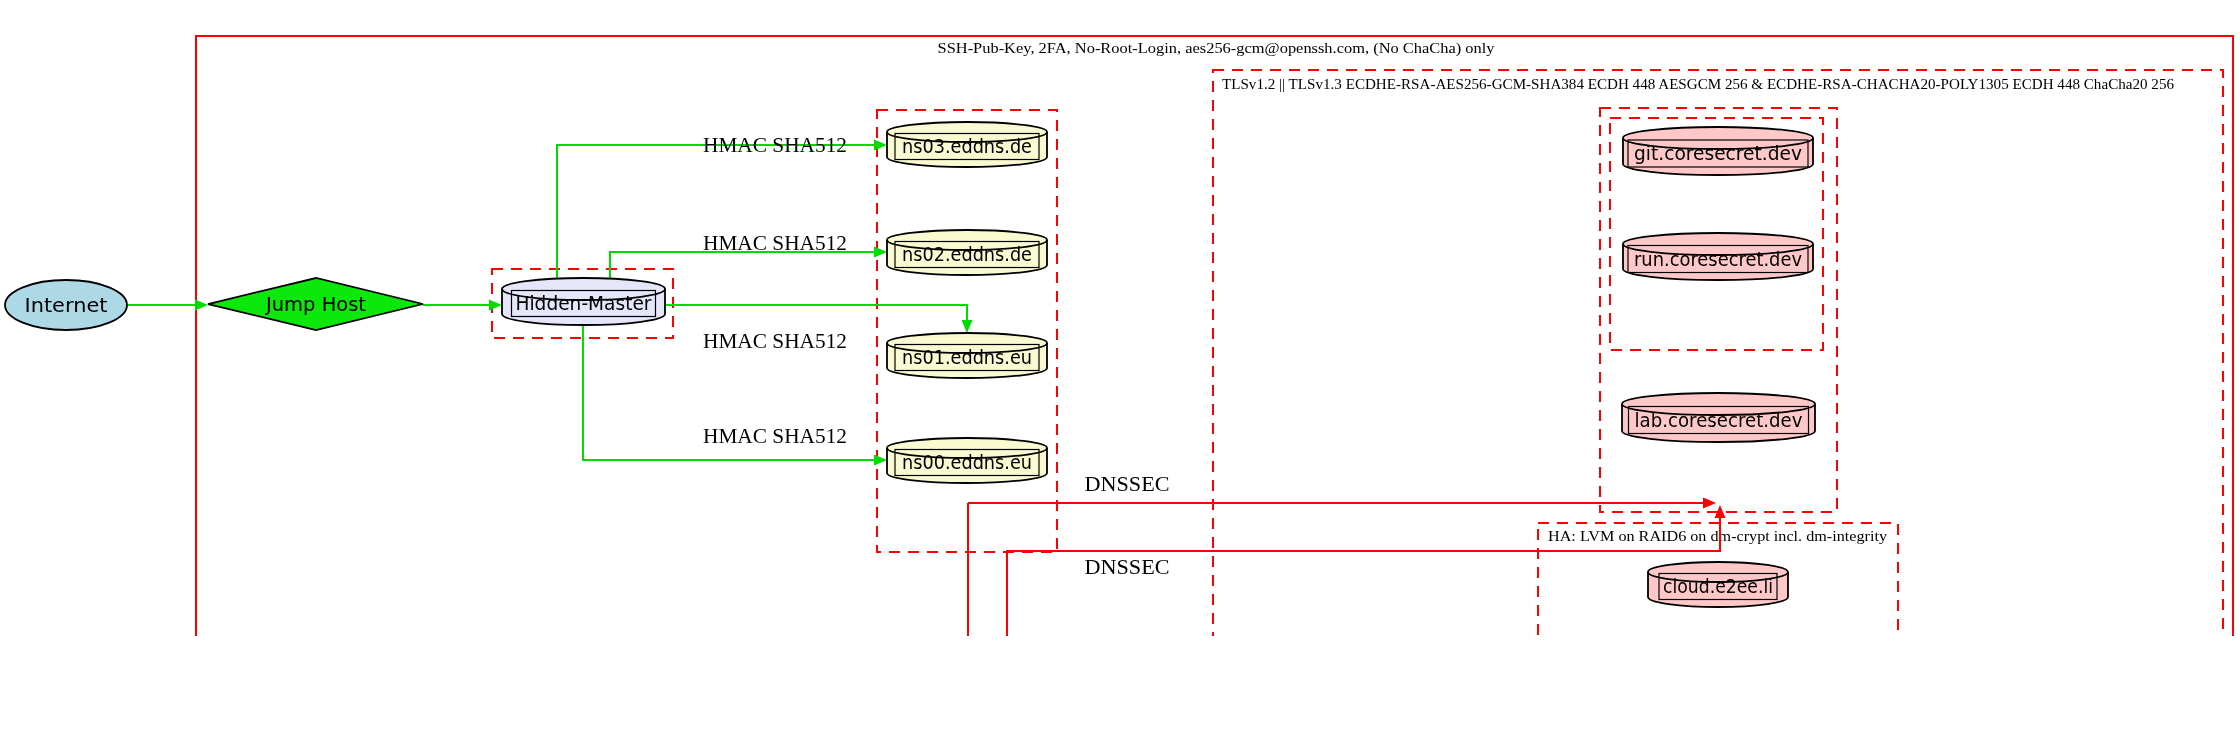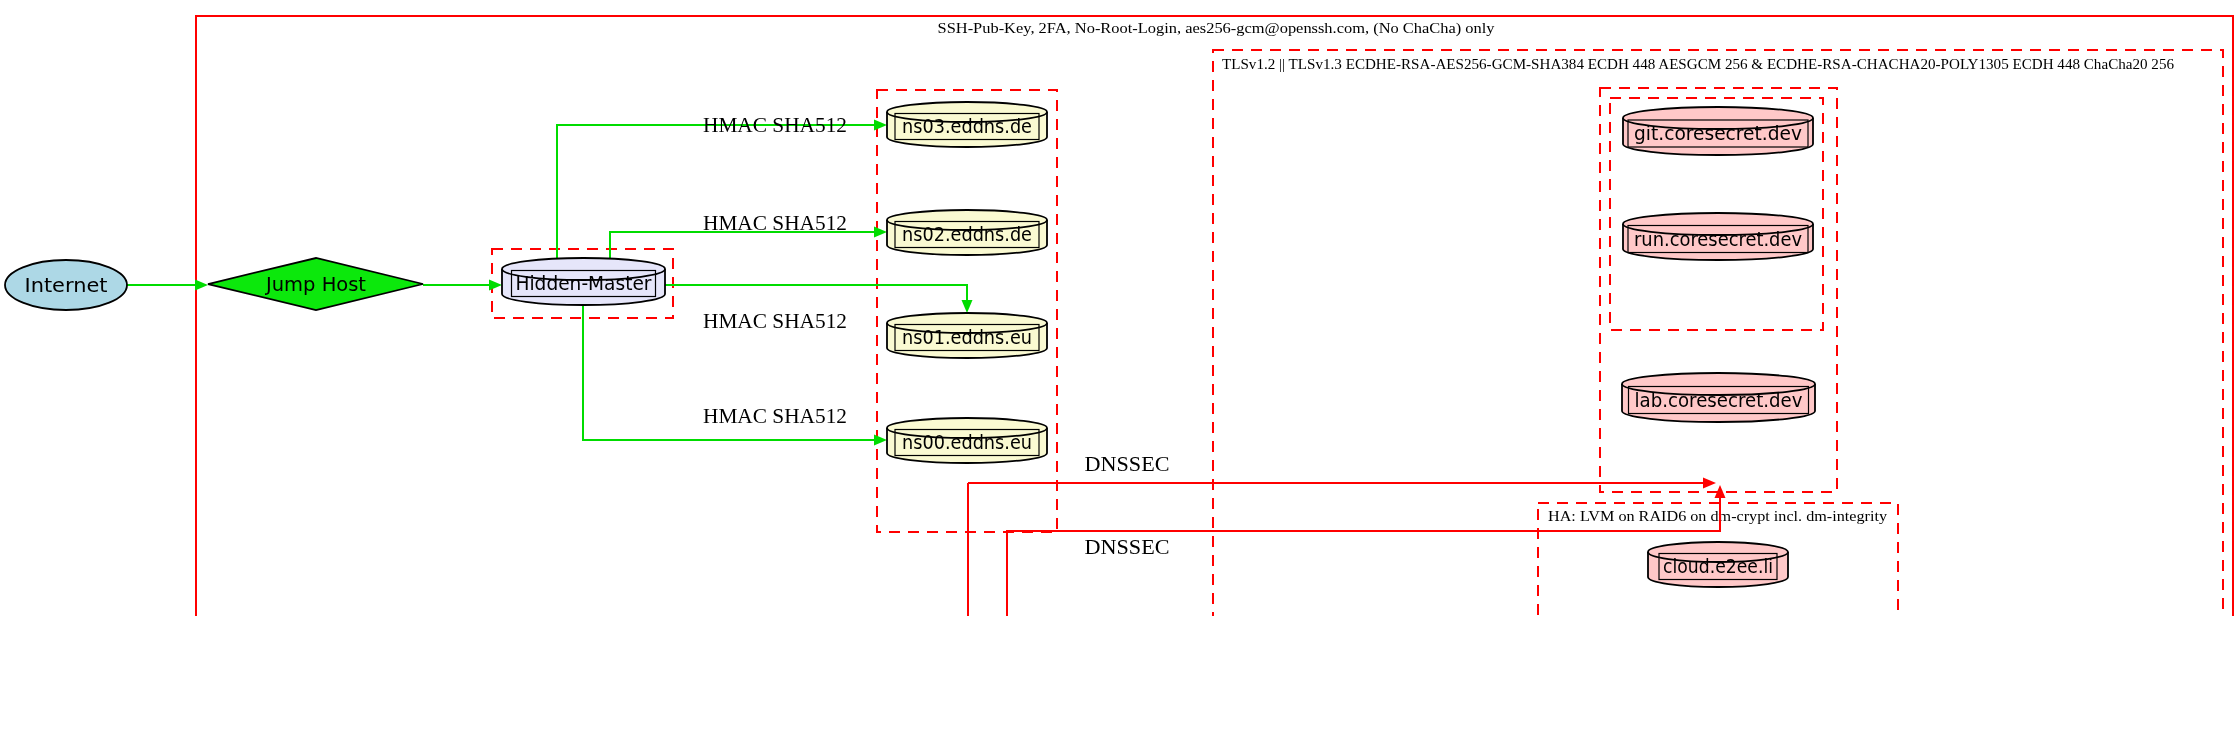--- a/index.html
+++ b/index.html
@@ -1,16 +1,16 @@
 <!DOCTYPE html>
 <html><head>
 <meta charset="utf-8">
 <style>
   html,body { margin:0; padding:0; background:#ffffff; }
-  .canvas-wrap { position:relative; width:2240px; height:616px; background:#ffffff; }
+  .canvas-wrap { position:relative; width:2240px; height:616px; background:#ffffff;margin-top:20px; }
   svg { display:block; }
   text { fill:#000000; }
   .node-label  { font-family:"DejaVu Sans", sans-serif; font-size:19px; text-anchor:middle; }
   .node-label-lg { font-family:"DejaVu Sans", sans-serif; font-size:20px; text-anchor:middle; }
   .edge-label  { font-family:"Liberation Serif","DejaVu Serif", serif; font-size:21px; text-anchor:middle; }
   .cluster-label { font-family:"Liberation Serif","DejaVu Serif", serif; font-size:15px; }
   .cluster-label.mid { text-anchor:middle; }
   .cluster-label.start { text-anchor:start; }
 </style>
 </head>

